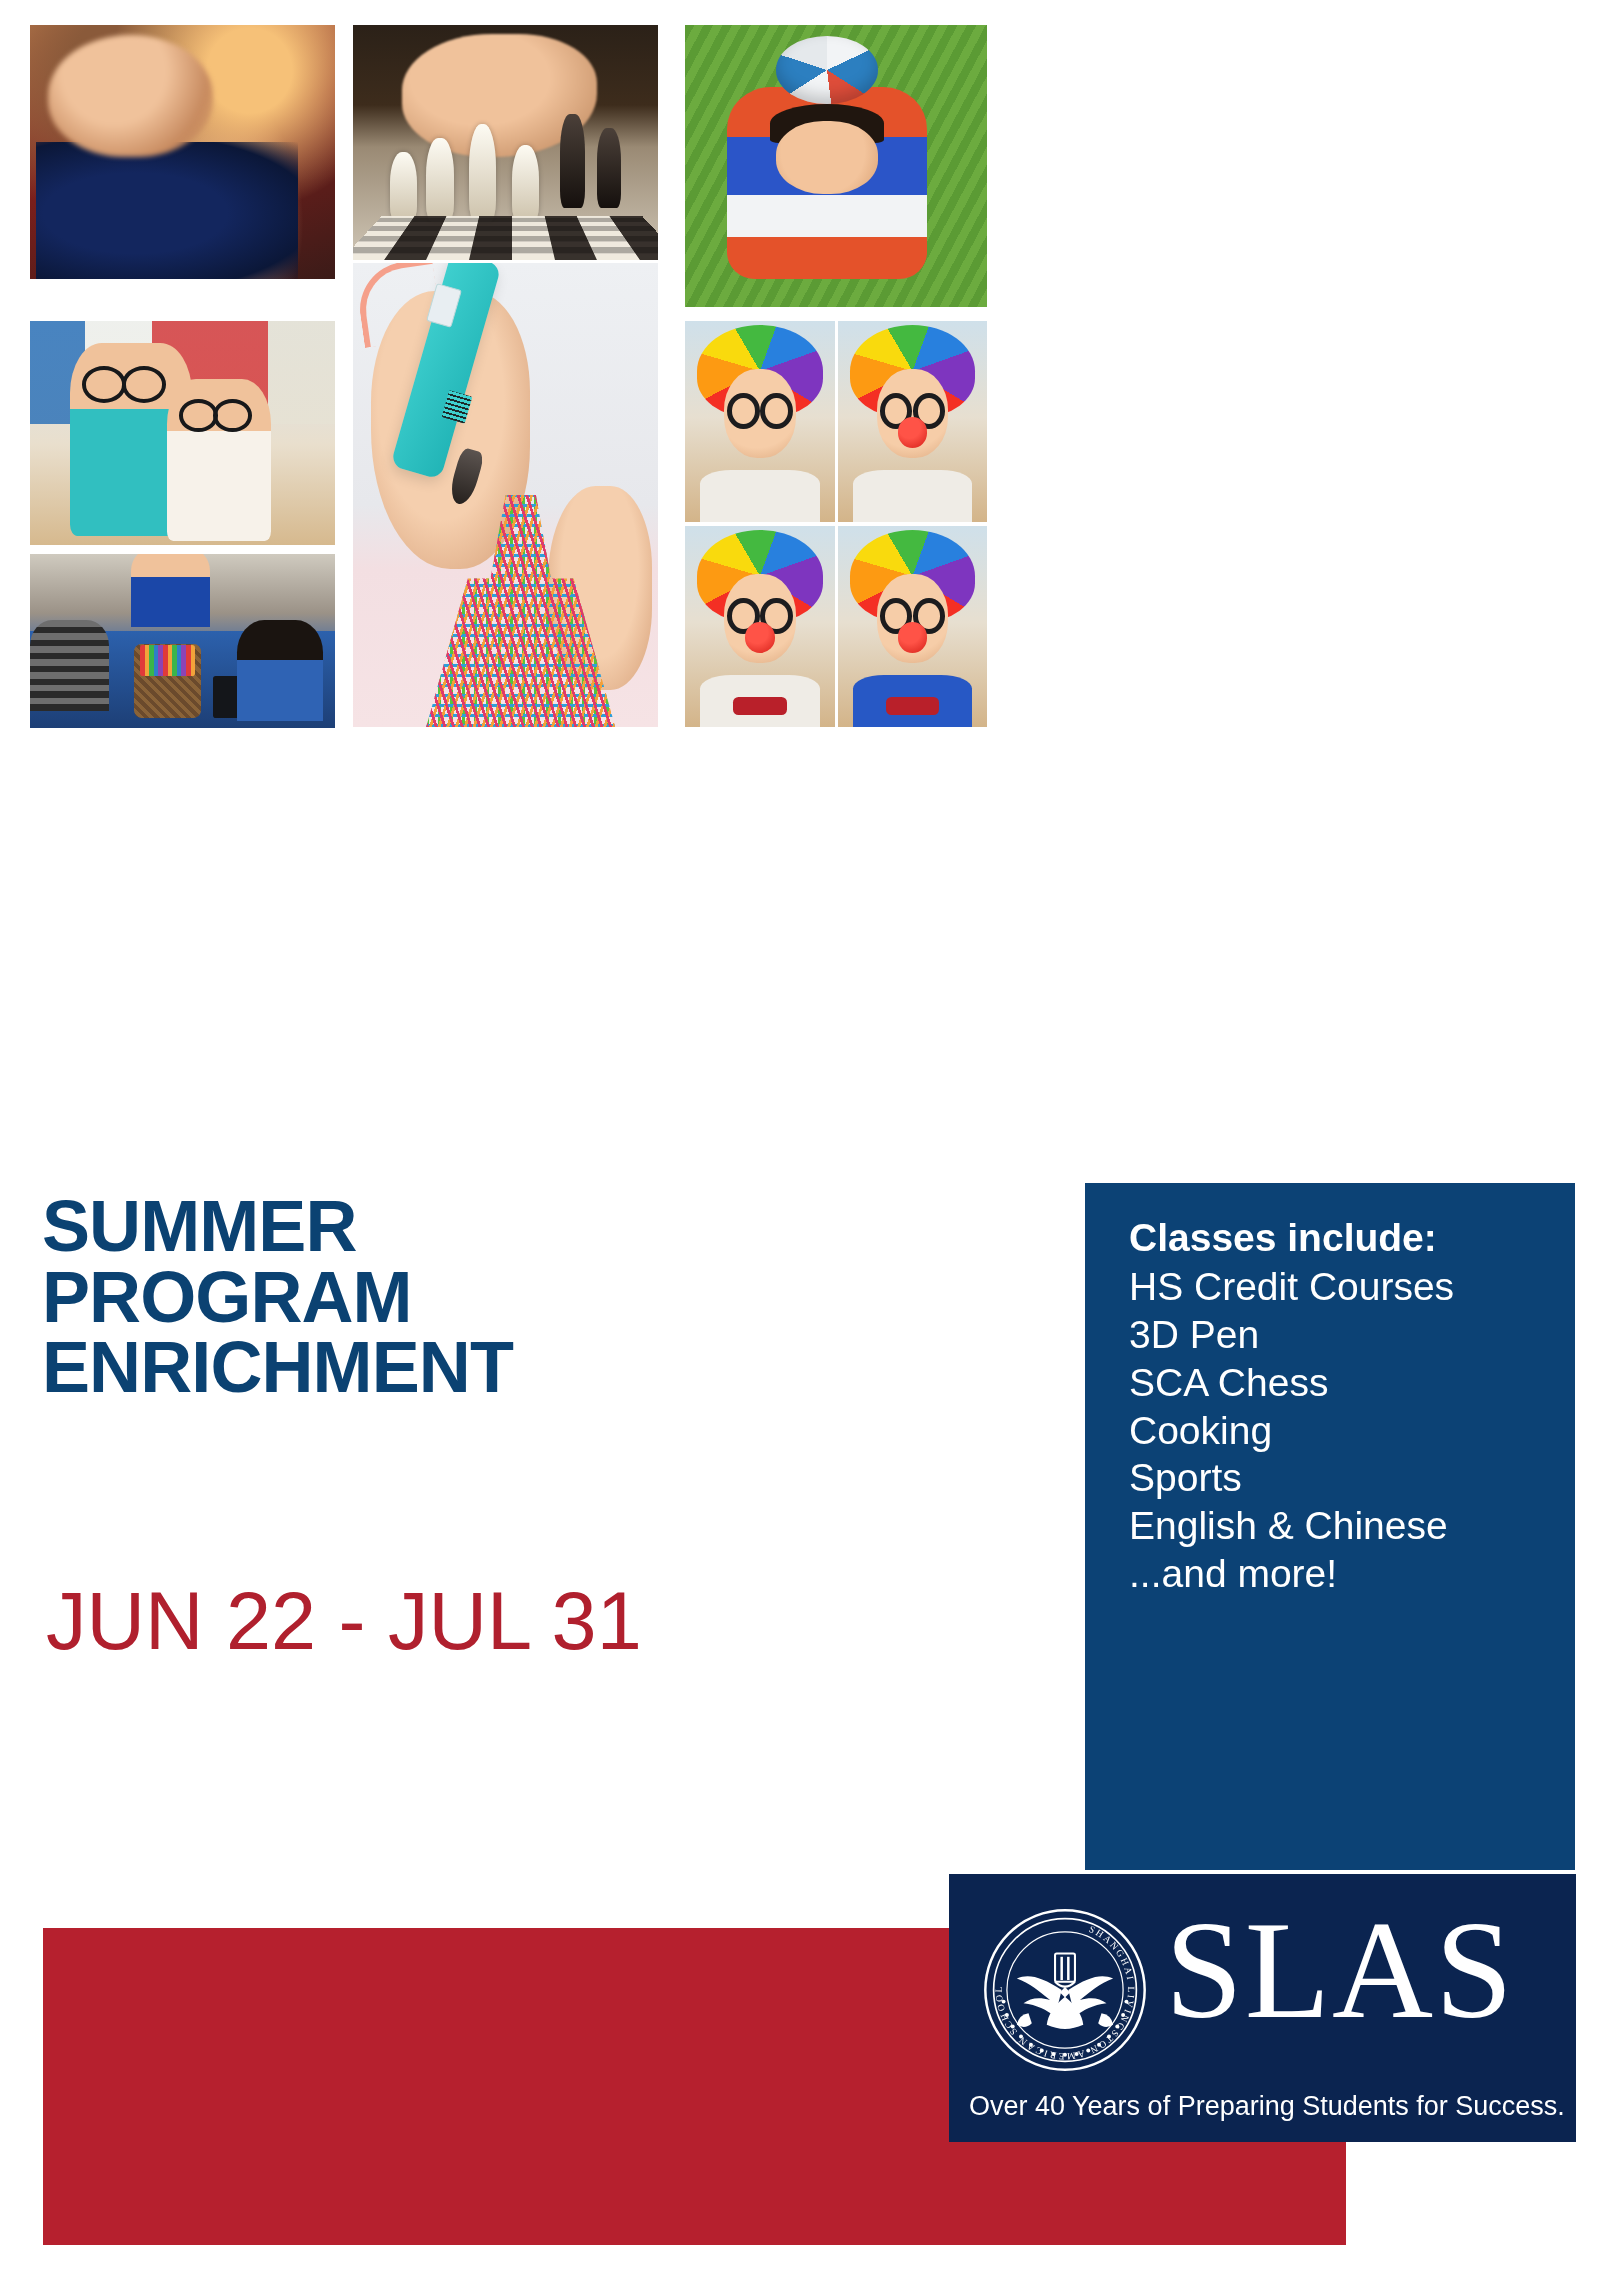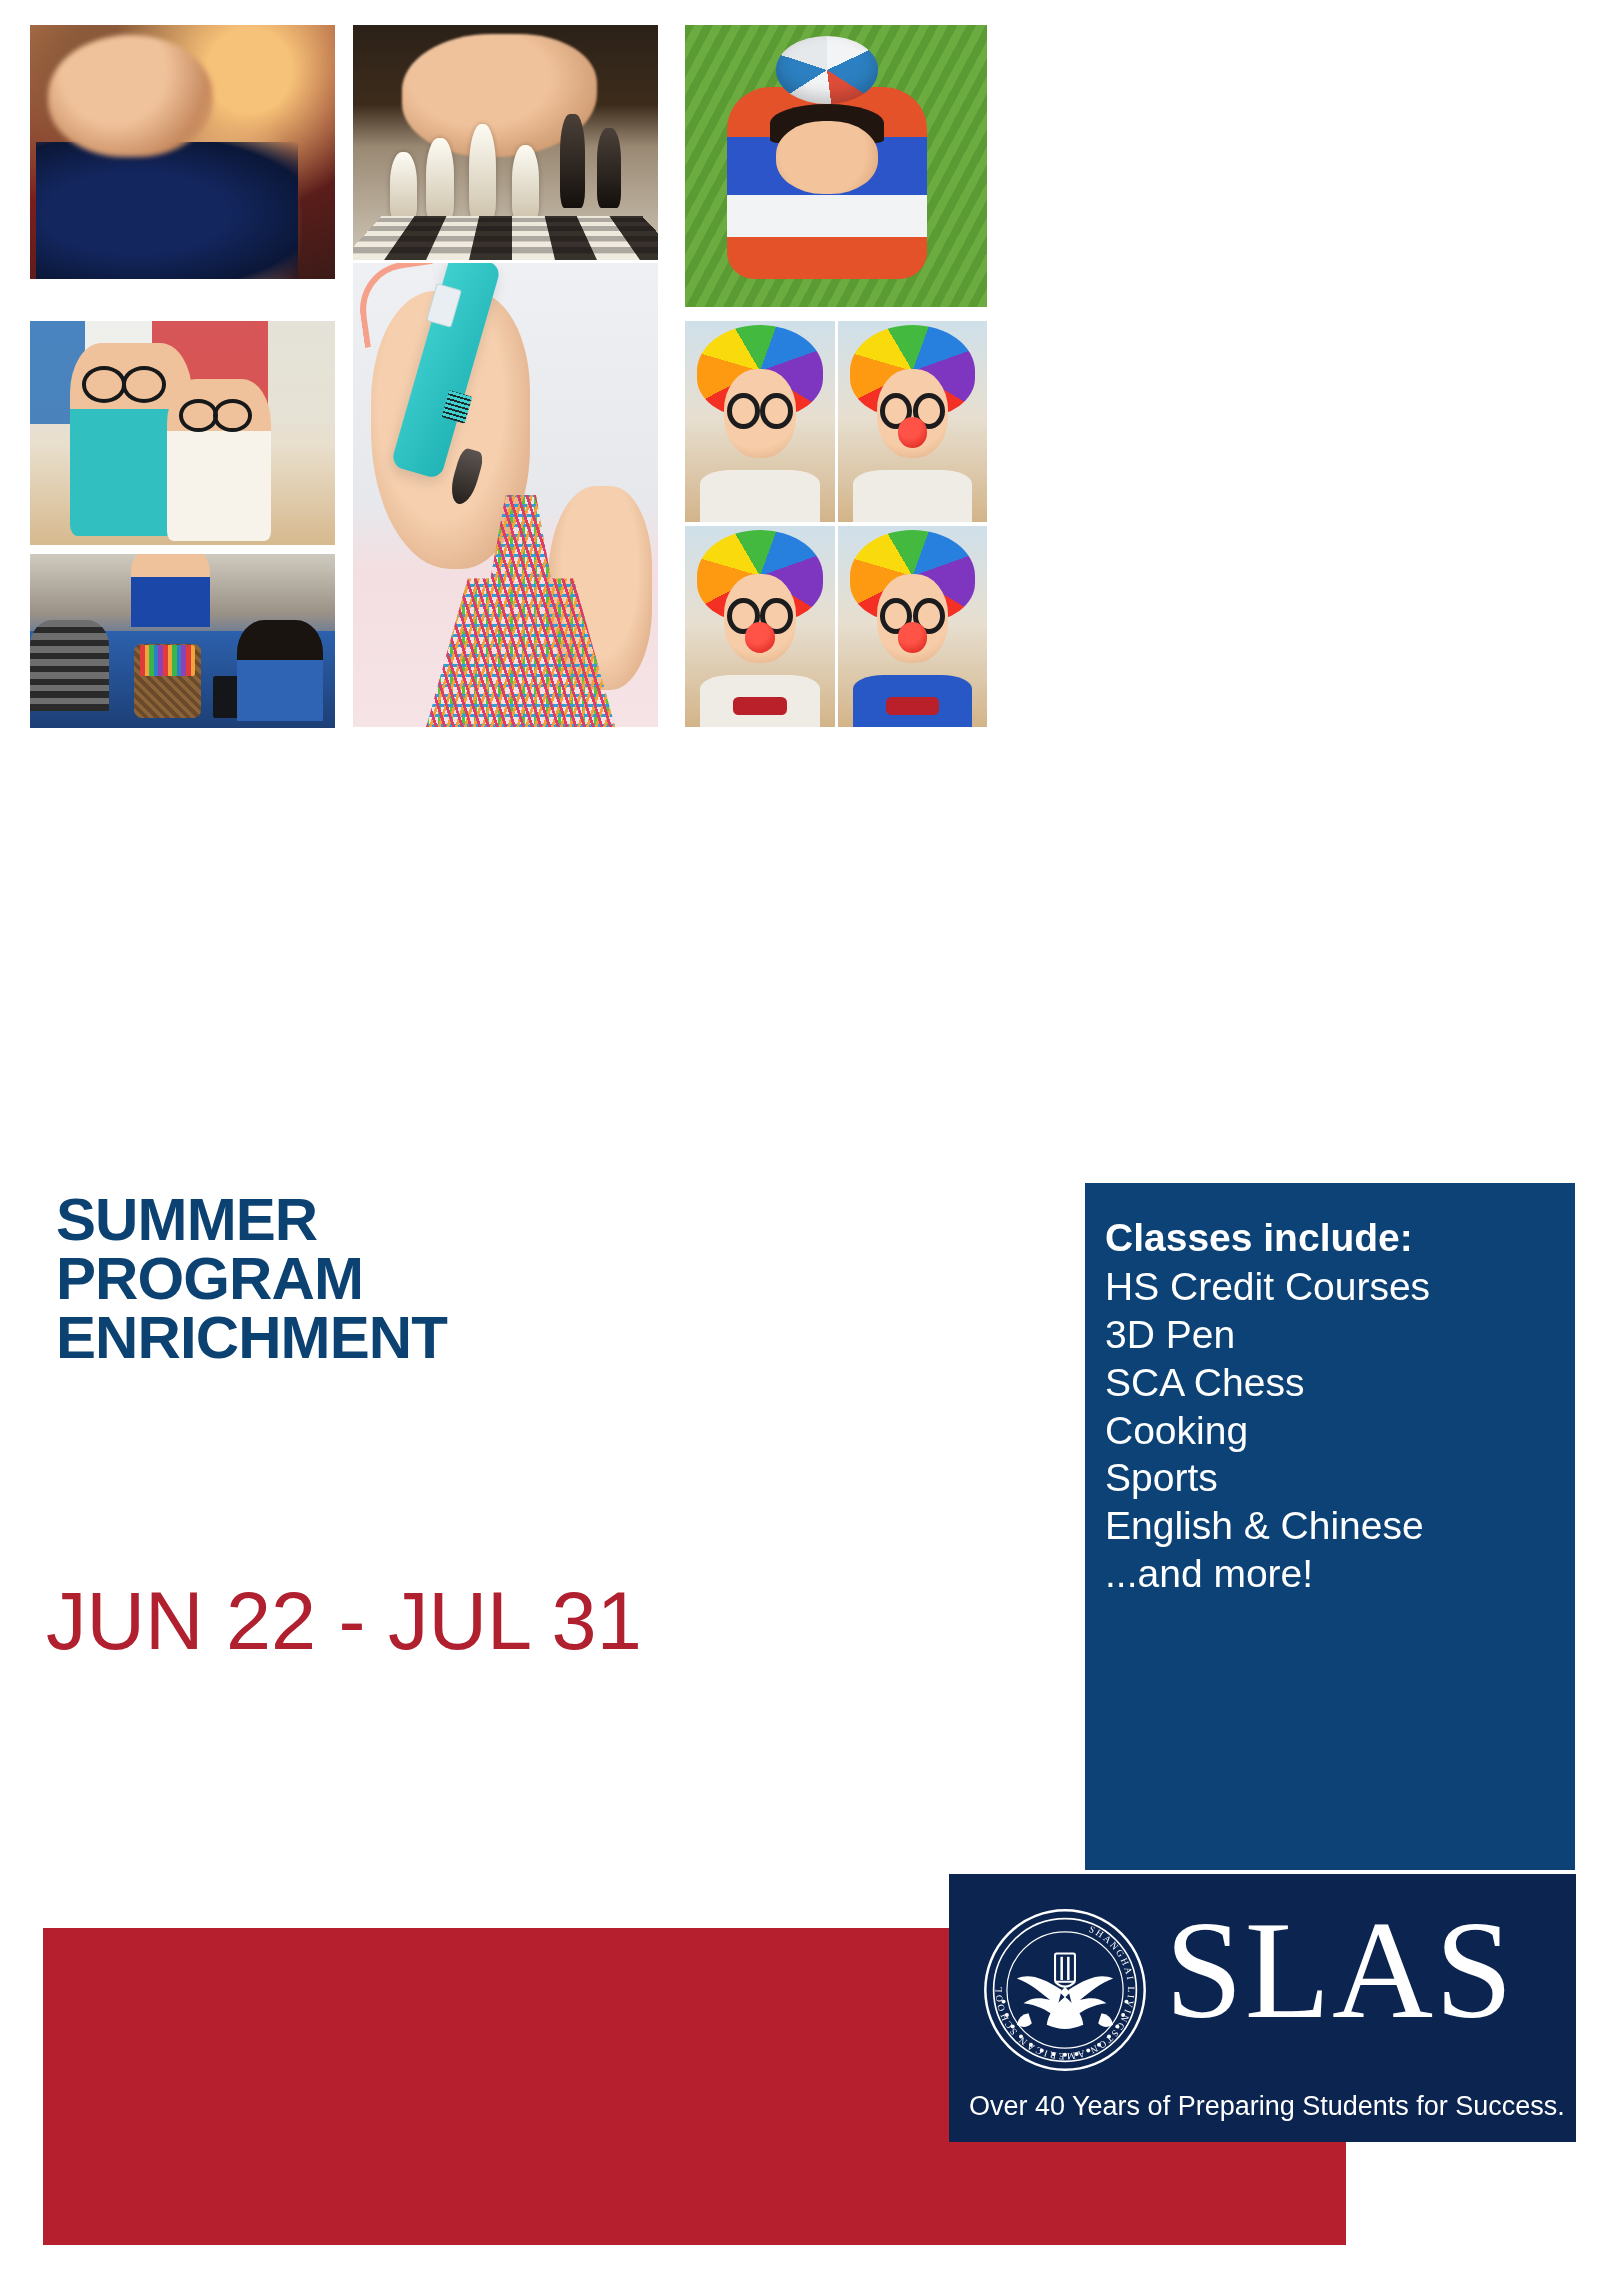--- a/index.html
+++ b/index.html
@@ -116,32 +116,32 @@
       background:radial-gradient(circle at 46% 42%, #f6cda8 0 64%, #dca87e 100%);}
   .ph-clown .gl{position:absolute;top:36%;width:15%;height:13%;border:5.5px solid #1c1c1e;border-radius:50%;}
   .ph-clown .gl.l{left:28%;} .ph-clown .gl.r{left:50%;}
   .ph-clown .nose{position:absolute;left:40%;top:48%;width:20%;height:15%;border-radius:50%;
       background:radial-gradient(circle at 40% 34%, #ff5347 0 40%, #d41f18 100%);}
   .ph-clown .shirt{position:absolute;left:10%;bottom:0;width:80%;height:26%;border-radius:26% 26% 0 0;background:#efece6;}
   .ph-clown.c4 .shirt{background:#2758c5;}
   .ph-clown .bow{position:absolute;left:32%;bottom:6%;width:36%;height:9%;border-radius:5.5px;background:#b9202a;}
 
   
-  .title{position:absolute;left:56px;top:1191px;width:646px;
-         color:#0b4272;font-weight:700;font-size:60px;line-height:0.98;
+  .title{position:absolute;left:42px;top:1191px;width:646px;
+         color:#0b4272;font-weight:700;font-size:72px;line-height:0.98;
          letter-spacing:-0.9px;text-transform:uppercase;}
   .title div{white-space:nowrap;}
 
   .dates{position:absolute;left:46px;top:1581px;
          color:#b0202e;font-size:81px;line-height:1;letter-spacing:0px;font-weight:400;}
 
   .sub{position:absolute;left:46px;top:1758px;color:#1c1c1c;font-size:36px;line-height:1.42;}
 
   .classbox{position:absolute;left:1085px;top:1183px;width:490px;height:687px;
-            background:#0c4275;color:#fff;padding:31px 0 0 20px;box-sizing:border-box;}
+            background:#0c4275;color:#fff;padding:31px 0 0 44px;box-sizing:border-box;}
   .classbox .hdr{font-weight:700;font-size:39px;line-height:1.22;margin-bottom:1.8px;}
   .classbox .it{font-size:39px;line-height:1.225;}
 
   .redbar{position:absolute;left:43px;top:1928px;width:1303px;height:317px;background:#b6202e;}
 
   .logobox{position:absolute;left:949px;top:1874px;width:627px;height:268px;background:#0b2450;}
   .seal{position:absolute;left:33px;top:33px;width:166px;height:166px;}
   .slas{position:absolute;left:216px;top:26px;color:#fff;font-family:"Liberation Serif", serif;
         font-size:140px;line-height:1;letter-spacing:1.8px;font-weight:400;}
   .tagline{position:absolute;left:20px;bottom:20px;color:#fff;font-size:27px;white-space:nowrap;}

